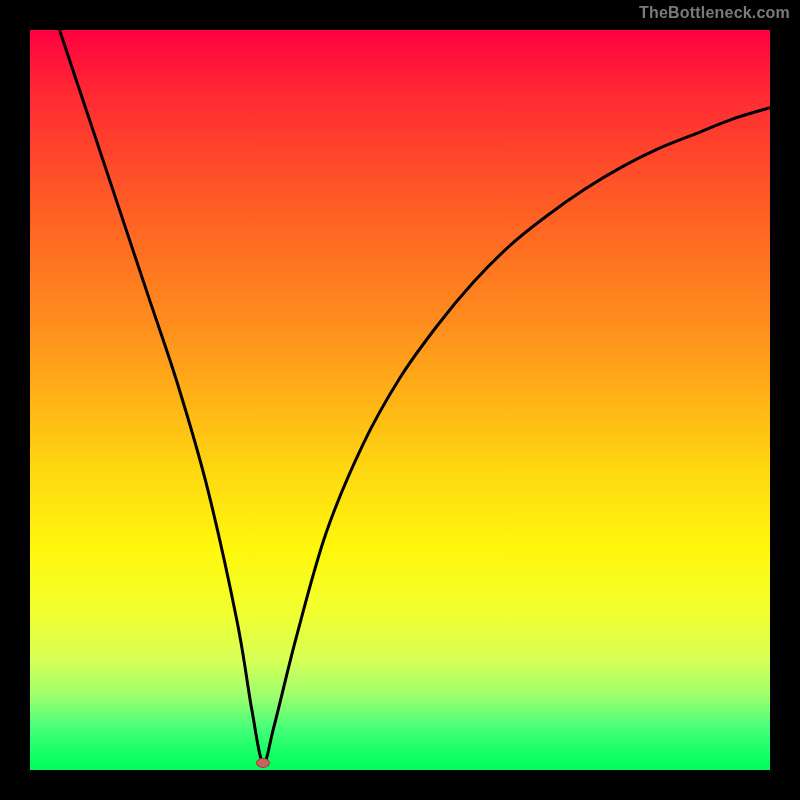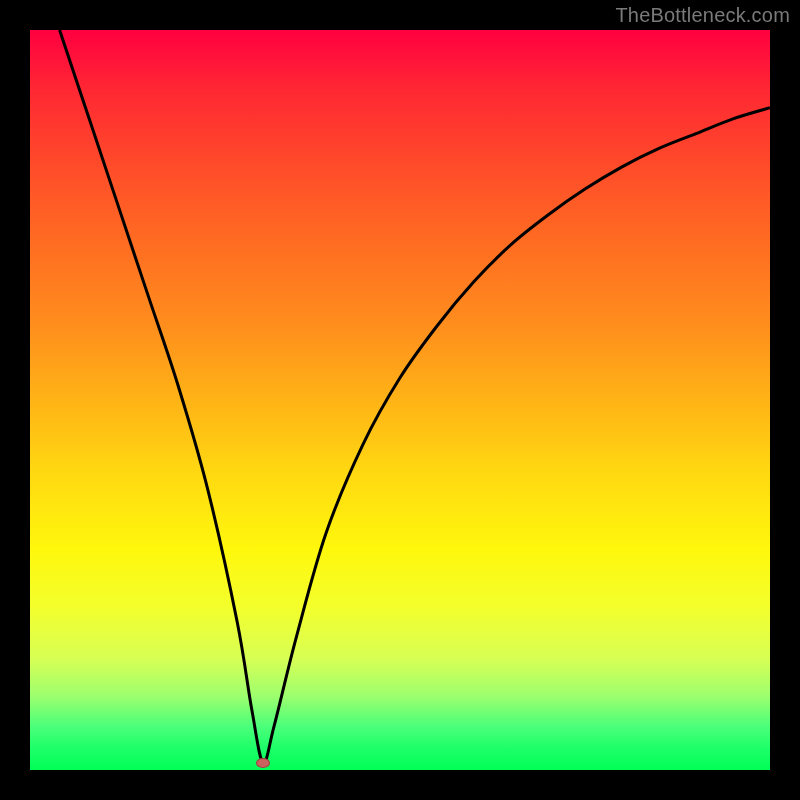--- a/index.html
+++ b/index.html
@@ -10,22 +10,22 @@
     width: 800px;
     height: 800px;
     background: #000;
     position: relative;
   }
 
   .watermark {
     position: absolute;
     top: 4px;
     right: 10px;
-    font-size: 20px;
-    font-weight: 400;
+    font-size: 16px;
+    font-weight: 700;
     color: #7a7a7a;
     letter-spacing: 0.2px;
     z-index: 5;
   }
 
   .plot {
     position: absolute;
     left: 30px;
     top: 30px;
     width: 740px;

